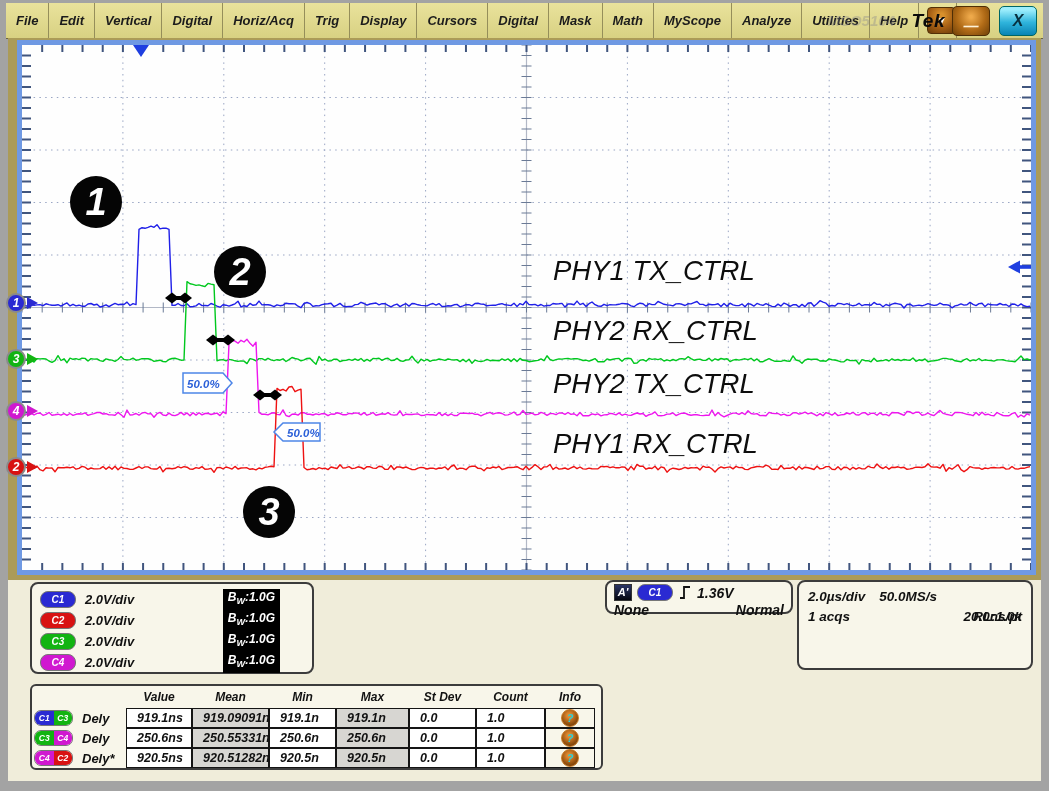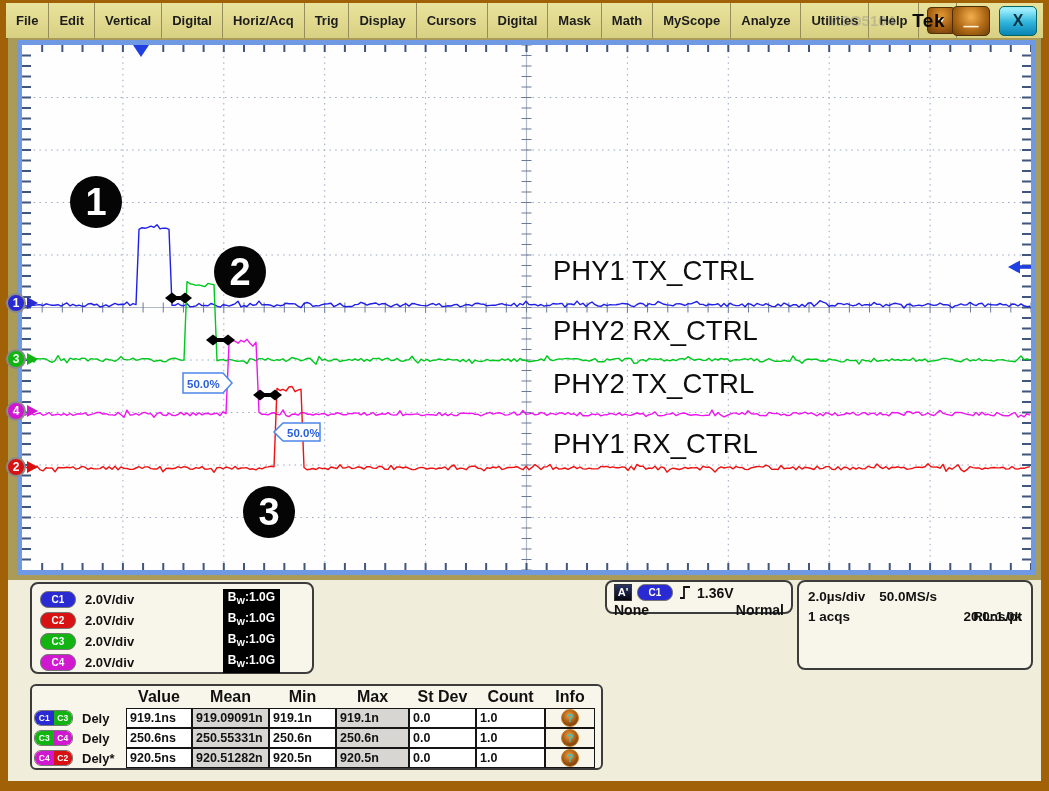--- a/index.html
+++ b/index.html
@@ -1,17 +1,17 @@
 <!DOCTYPE html>
 <html><head>
 <meta charset="utf-8">
 <style>
   html,body{margin:0;padding:0;}
   body{width:1049px;height:791px;background:#000;font-family:"Liberation Sans",sans-serif;position:relative;overflow:hidden;}
-  #screen{position:absolute;inset:0;background:#a16207;}
+  #screen{position:absolute;inset:0;background:#a3a3a3;font-style:italic;}
 
   
   #menubar{position:absolute;left:6px;top:3px;width:1037px;height:35px;
     background:linear-gradient(#e9e29c,#d8d182);display:flex;align-items:stretch;
     border-bottom:1px solid #6a6440;}
   .menu-item{padding:0 10px;display:flex;align-items:center;font-size:13px;font-weight:bold;
     color:#1c1c1c;border-right:1px solid #958e5a;white-space:nowrap;cursor:default;}
   #menu-dropdown{width:27px;height:25px;margin:4px 0 0 8px;border-radius:4px;
     background:radial-gradient(circle at 50% 30%,#d8902c 10%,#a55e14 55%,#6a3c08 100%);
     border:1px solid #523006;color:#fff;font-size:10px;display:flex;align-items:center;justify-content:center;}
@@ -57,23 +57,23 @@
   #trig-level{font-size:14px;font-weight:bold;color:#111;margin-left:4px;}
   .trig-row2{display:flex;justify-content:space-between;font-size:14px;font-weight:bold;color:#111;margin-top:1px;}
 
   #acq-panel{left:789px;top:0px;width:236px;height:90px;padding:4px 9px;}
   .acq-row{display:flex;align-items:center;height:20px;font-size:13.5px;font-weight:bold;color:#111;}
   #acq-status{color:#00d4d4;}
 
   #meas-table{left:22px;top:104px;width:573px;height:86px;background:#f8f6ea;border:2px solid #3c3c3c;
     border-radius:6px;position:absolute;box-sizing:border-box;padding:2px 0 0 2px;}
   #mt-grid{display:grid;grid-template-columns:92px 66px 77px 67px 73px 67px 69px 50px;grid-auto-rows:20px;}
-  .mt-head{font-size:16px;font-weight:bold;color:#111;text-align:center;line-height:18px;height:18px;}
+  .mt-head{font-size:12px;font-weight:bold;color:#111;text-align:center;line-height:18px;height:18px;}
   .mt-cell{border:1px solid #151515;background:#fff;font-size:12.5px;font-weight:bold;color:#111;
-    padding-left:3px;line-height:18px;overflow:hidden;}
+    padding-left:10px;line-height:18px;overflow:hidden;}
   .mt-gray{background:#d7d6d2;}
   .mt-label{display:flex;align-items:center;font-size:13px;font-weight:bold;color:#111;}
   .mt-pill{width:37px;height:14px;border-radius:7px;overflow:hidden;display:flex;border:1px solid #777;
     margin-right:9px;flex:none;}
   .mt-pill span{flex:1;color:#fff;font-size:8.5px;font-weight:bold;text-align:center;line-height:14px;}
   .mt-info{display:flex;align-items:center;justify-content:center;border:1px solid #151515;}
   .info-icon{width:16px;height:16px;border-radius:50%;
     background:radial-gradient(circle at 45% 35%,#e08830 15%,#94500e 60%,#572c06 100%);
     border:1px solid #c87a24;color:#25d2de;font-size:11px;font-weight:bold;text-align:center;line-height:16px;}
 </style>

